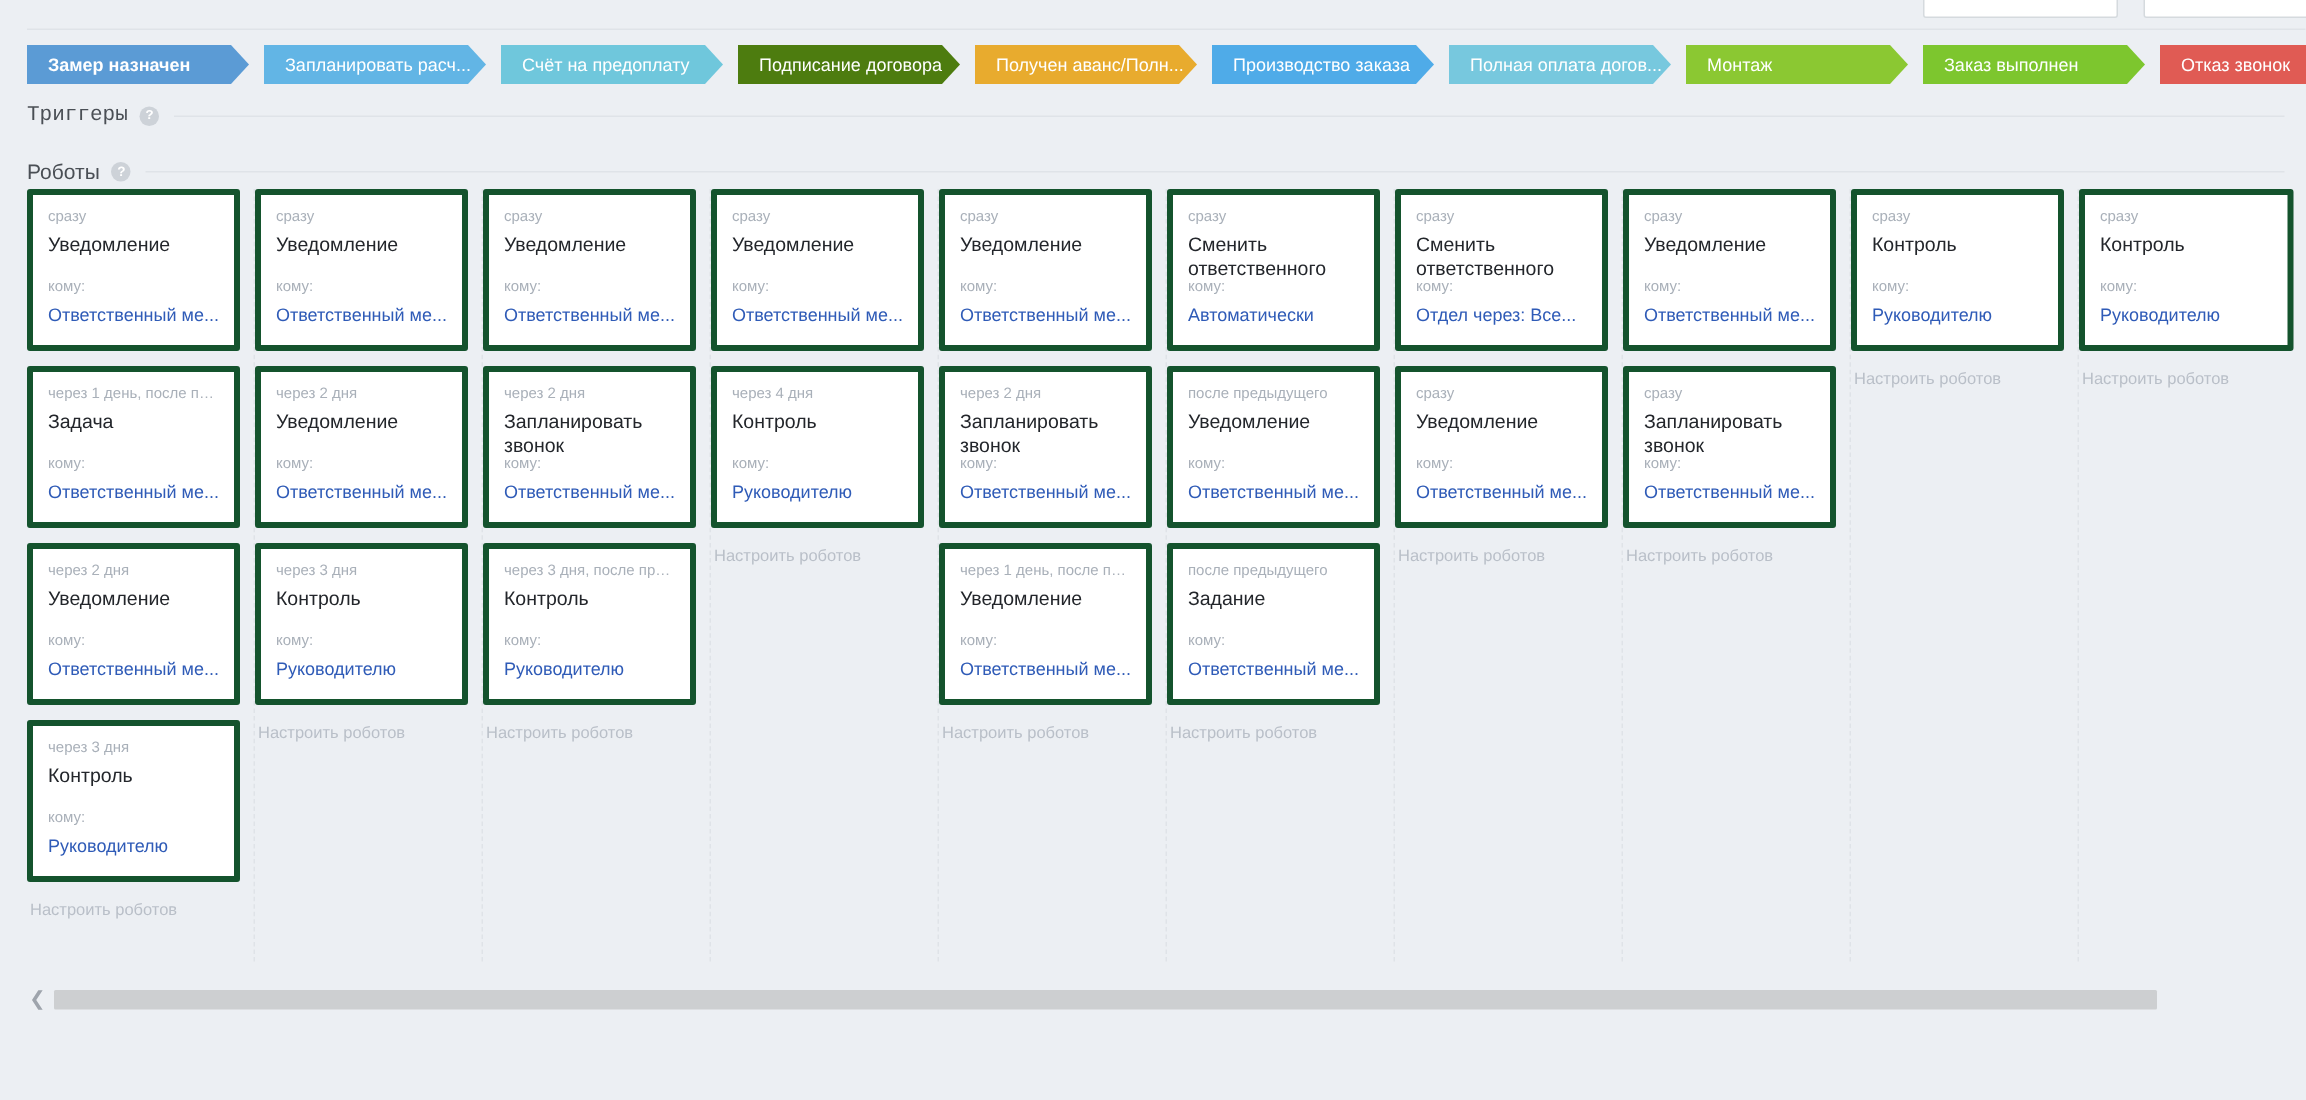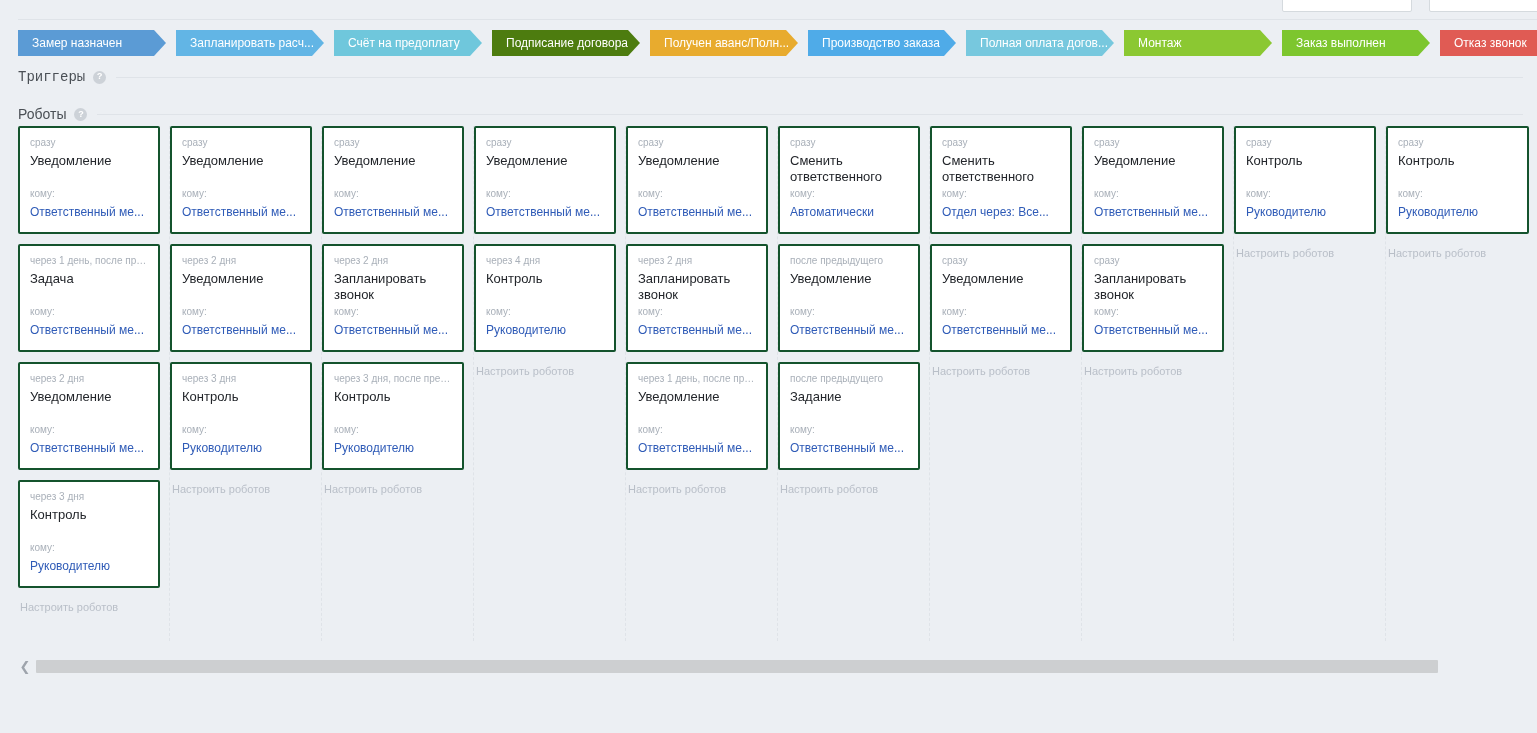--- a/index.html
+++ b/index.html
@@ -85,21 +85,21 @@
     flex: 0 0 152px;
     position: relative;
     border-right: 1px dashed #dfe3e8;
     padding-right: 0;
   }
   .column:last-child { border-right: none; }
   .col-inner { padding-right: 9px; }
 
   .robot-card {
     background: #ffffff;
-    border: 2px solid #14532d;
+    border: 4px solid #14532d;
     border-radius: 2px;
     height: 108px;
     margin-bottom: 10px;
     padding: 9px 10px 8px 10px;
     position: relative;
     cursor: pointer;
     overflow: hidden;
   }
   .card-when {
     font-size: 10px; color: #a9b0b9;
@@ -151,21 +151,21 @@
 </head>
 <body>
 
 <div id="top-strip">
   <div class="top-box" id="top-box-1"></div>
   <div class="top-box" id="top-box-2"></div>
   <div id="top-rule"></div>
 </div>
 
 <div id="stage-bar">
-    <div class="stage-chip first" style="background: rgb(91, 155, 213); width: 148px; flex: 0 0 148px;">
+    <div class="stage-chip first" style="background: rgb(91, 155, 213); width: 148px; flex: 0 0 148px; font-weight: bold;">
       <span class="stage-label">Замер назначен</span>
     </div>
     <div class="stage-chip" style="background: rgb(98, 181, 229); width: 148px; flex: 0 0 148px;">
       <span class="stage-label">Запланировать расч...</span>
     </div>
     <div class="stage-chip" style="background: rgb(111, 199, 220); width: 148px; flex: 0 0 148px;">
       <span class="stage-label">Счёт на предоплату</span>
     </div>
     <div class="stage-chip" style="background: #4d7c0f; width: 148px; flex: 0 0 148px;">
       <span class="stage-label">Подписание договора</span>

